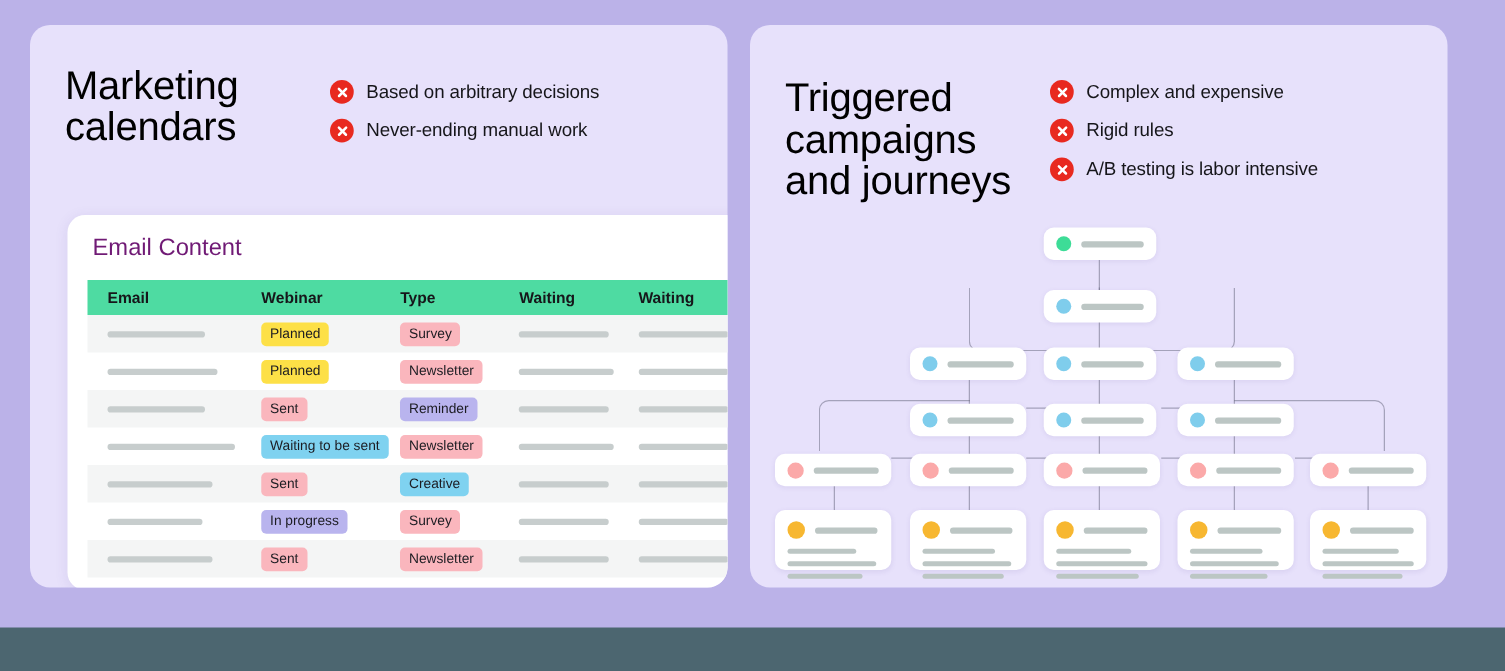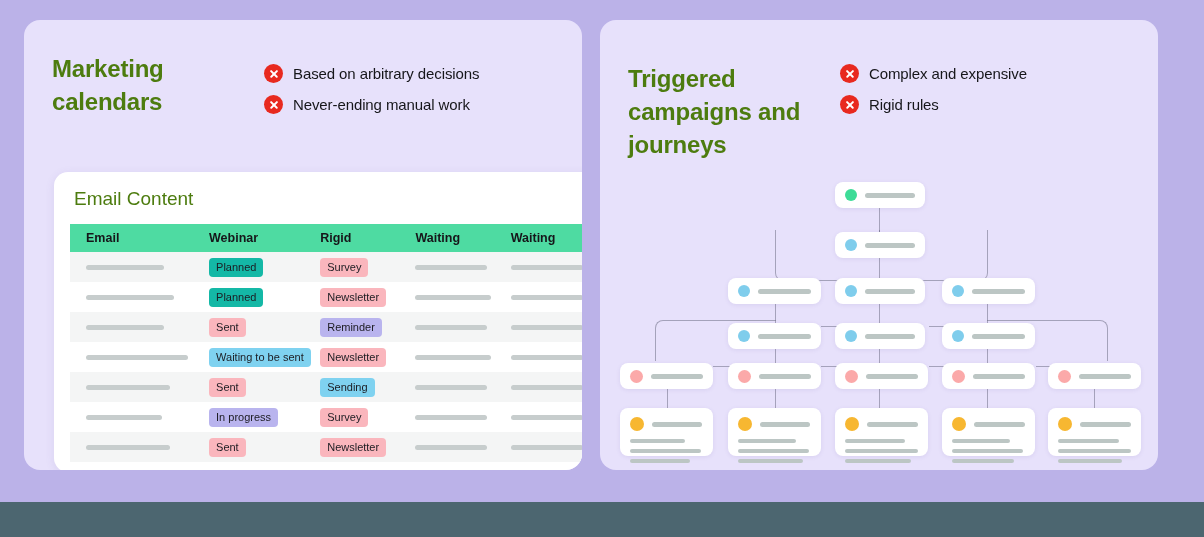--- a/index.html
+++ b/index.html
@@ -15,21 +15,21 @@
   .bottom-band{position:absolute;left:0;top:502px;width:1204px;height:35px;background:#4c6670;}
 
   
   .panel{position:absolute;background:#e7e1fb;border-radius:16px;overflow:hidden;}
   #panel-left{left:24px;top:20px;width:558px;height:450px;}
   #panel-right{left:600px;top:20px;width:558px;height:450px;}
 
   .panel-head{position:absolute;left:0;top:0;width:100%;height:150px;}
   .panel-title{
     position:absolute;left:28px;top:32px;width:210px;
-    font-size:24px;line-height:33px;color:#4d7c0f;font-weight:700;
+    font-size:32px;line-height:33px;color:#000000;font-weight:400;
     letter-spacing:-0.2px;
   }
   #panel-right .panel-title{left:28px;top:42px;width:210px;}
 
   .bullets{position:absolute;}
   #left-bullets{left:240px;top:38px;}
   #right-bullets{left:240px;top:38px;}
   .bullet{display:flex;align-items:center;height:31px;margin-bottom:0;}
   .xicon{
     width:19px;height:19px;border-radius:50%;background:#e8291f;
@@ -42,37 +42,37 @@
   .xicon:before{transform:rotate(45deg);}
   .xicon:after{transform:rotate(-45deg);}
   .bullet-text{font-size:15px;color:#16161a;white-space:nowrap;letter-spacing:-0.1px;}
 
   
   .white-card{
     position:absolute;left:30px;top:152px;width:552px;height:300px;
     background:#fff;border-radius:14px;overflow:hidden;
     box-shadow:0 2px 10px rgba(90,70,150,.10);
   }
-  .card-title{position:absolute;left:20px;top:16px;font-size:19px;color:#4d7c0f;}
+  .card-title{position:absolute;left:20px;top:16px;font-size:19px;color:#701a75;}
   .tbl{position:absolute;left:16px;top:52px;width:536px;}
   .thead{display:flex;background:#4edba2;height:28px;align-items:center;}
   .thead .th{font-size:12.5px;font-weight:bold;color:#16161a;}
   .trow{display:flex;height:30px;align-items:center;}
   .trow.alt{background:#f4f5f5;}
   .c0{width:140px;padding-left:16px;box-sizing:border-box;}
   .c1{width:112px;}
   .c2{width:96px;}
   .c3{width:96px;}
   .c4{width:96px;}
   .skel{height:5px;border-radius:3px;background:#c7cdcd;}
   .badge{
     display:inline-block;font-size:11px;color:#1c1c22;border-radius:4px;
     padding:3px 7px;line-height:1.15;white-space:nowrap;
   }
-  .b-orange{background:#14b8a6;}
+  .b-orange{background:#fde047;}
   .b-pink{background:#fab6bd;}
   .b-purple{background:#b9b4ee;}
   .b-blue{background:#7fd2f0;}
 
   
   .flow{position:absolute;left:0;top:150px;width:558px;height:300px;}
   .fnode{
     position:absolute;background:#fff;border-radius:8px;
     display:flex;align-items:center;box-sizing:border-box;
     box-shadow:0 1px 4px rgba(90,70,150,.10);
@@ -112,21 +112,21 @@
       </div>
     </div>
 
     <div class="white-card">
       <div class="card-title">Email Content</div>
 
       <div class="tbl">
         <div class="thead">
           <div class="th c0">Email</div>
           <div class="th c1">Webinar</div>
-          <div class="th c2">Rigid</div>
+          <div class="th c2">Type</div>
           <div class="th c3">Waiting</div>
           <div class="th c4">Waiting</div>
         </div>
 
         <div class="trow alt">
           <div class="c0">
               <div class="skel" style="width:78px"></div>
             </div>
           <div class="c1"><span class="badge b-orange">Planned</span></div>
           <div class="c2"><span class="badge b-pink">Survey</span></div>
@@ -178,21 +178,21 @@
           <div class="c4">
               <div class="skel" style="width:72px"></div>
             </div>
         </div>
 
         <div class="trow alt">
           <div class="c0">
               <div class="skel" style="width:84px"></div>
             </div>
           <div class="c1"><span class="badge b-pink">Sent</span></div>
-          <div class="c2"><span class="badge b-blue">Sending</span></div>
+          <div class="c2"><span class="badge b-blue">Creative</span></div>
           <div class="c3">
               <div class="skel" style="width:72px"></div>
             </div>
           <div class="c4">
               <div class="skel" style="width:72px"></div>
             </div>
         </div>
 
         <div class="trow">
           <div class="c0">
@@ -231,20 +231,24 @@
       <div class="panel-title">Triggered campaigns and journeys</div>
 
       <div class="bullets" id="right-bullets">
         <div class="bullet">
           <span class="xicon"></span>
           <span class="bullet-text">Complex and expensive</span>
         </div>
         <div class="bullet">
           <span class="xicon"></span>
           <span class="bullet-text">Rigid rules</span>
+        </div>
+        <div class="bullet">
+          <span class="xicon"></span>
+          <span class="bullet-text">A/B testing is labor intensive</span>
         </div>
       </div>
     </div>
 
     <div class="flow">
 
       <div class="edge v" style="left:279px;top:28px;height:36px;"></div>
       <div class="elb" style="left:175px;top:60px;width:104px;height:50px;border-right:none;border-top:none;border-radius:0 0 0 8px;"></div>
       <div class="elb" style="left:279px;top:60px;width:108px;height:50px;border-left:none;border-top:none;border-radius:0 0 8px 0;"></div>
       <div class="edge v" style="left:279px;top:60px;height:50px;"></div>

